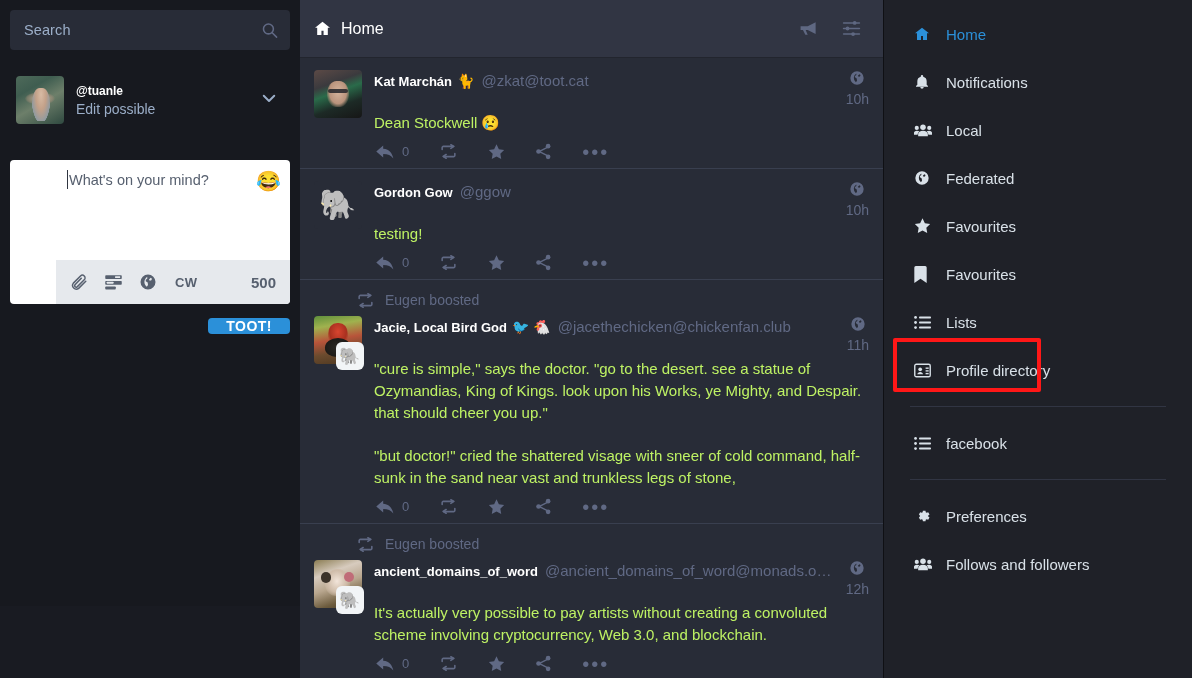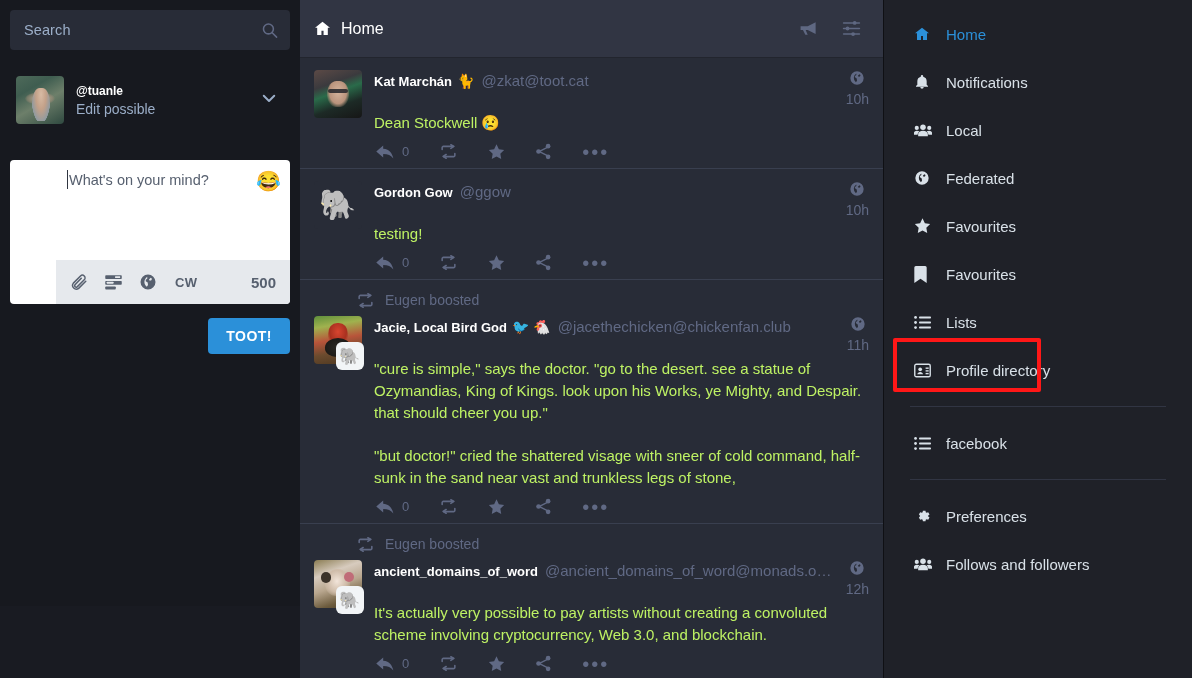--- a/index.html
+++ b/index.html
@@ -99,21 +99,21 @@
   .compose-bar .cbtn { color: #57606f; display: flex; align-items: center; }
   .compose-bar .cw { font-size: 13px; font-weight: bold; letter-spacing: .4px; margin-left: 2px; }
   .compose-bar .counter {
     margin-left: auto; color: #57606f; font-size: 15px; font-weight: bold;
   }
   .toot-row { display: flex; justify-content: flex-end; margin-top: 14px; }
   .toot-btn {
     background: #2b90d9; color: #fff;
     font-size: 14px; font-weight: bold; letter-spacing: .5px;
     border: none; border-radius: 4px;
-    padding: 10px 18px; cursor: pointer;
+    padding: 0 18px; cursor: pointer;
   }
 
   
   .center-col {
     width: 584px; height: 678px; flex: none;
     background: #282c37;
     display: flex; flex-direction: column;
     border-right: 1px solid #0f1014;
   }
   .col-header {

